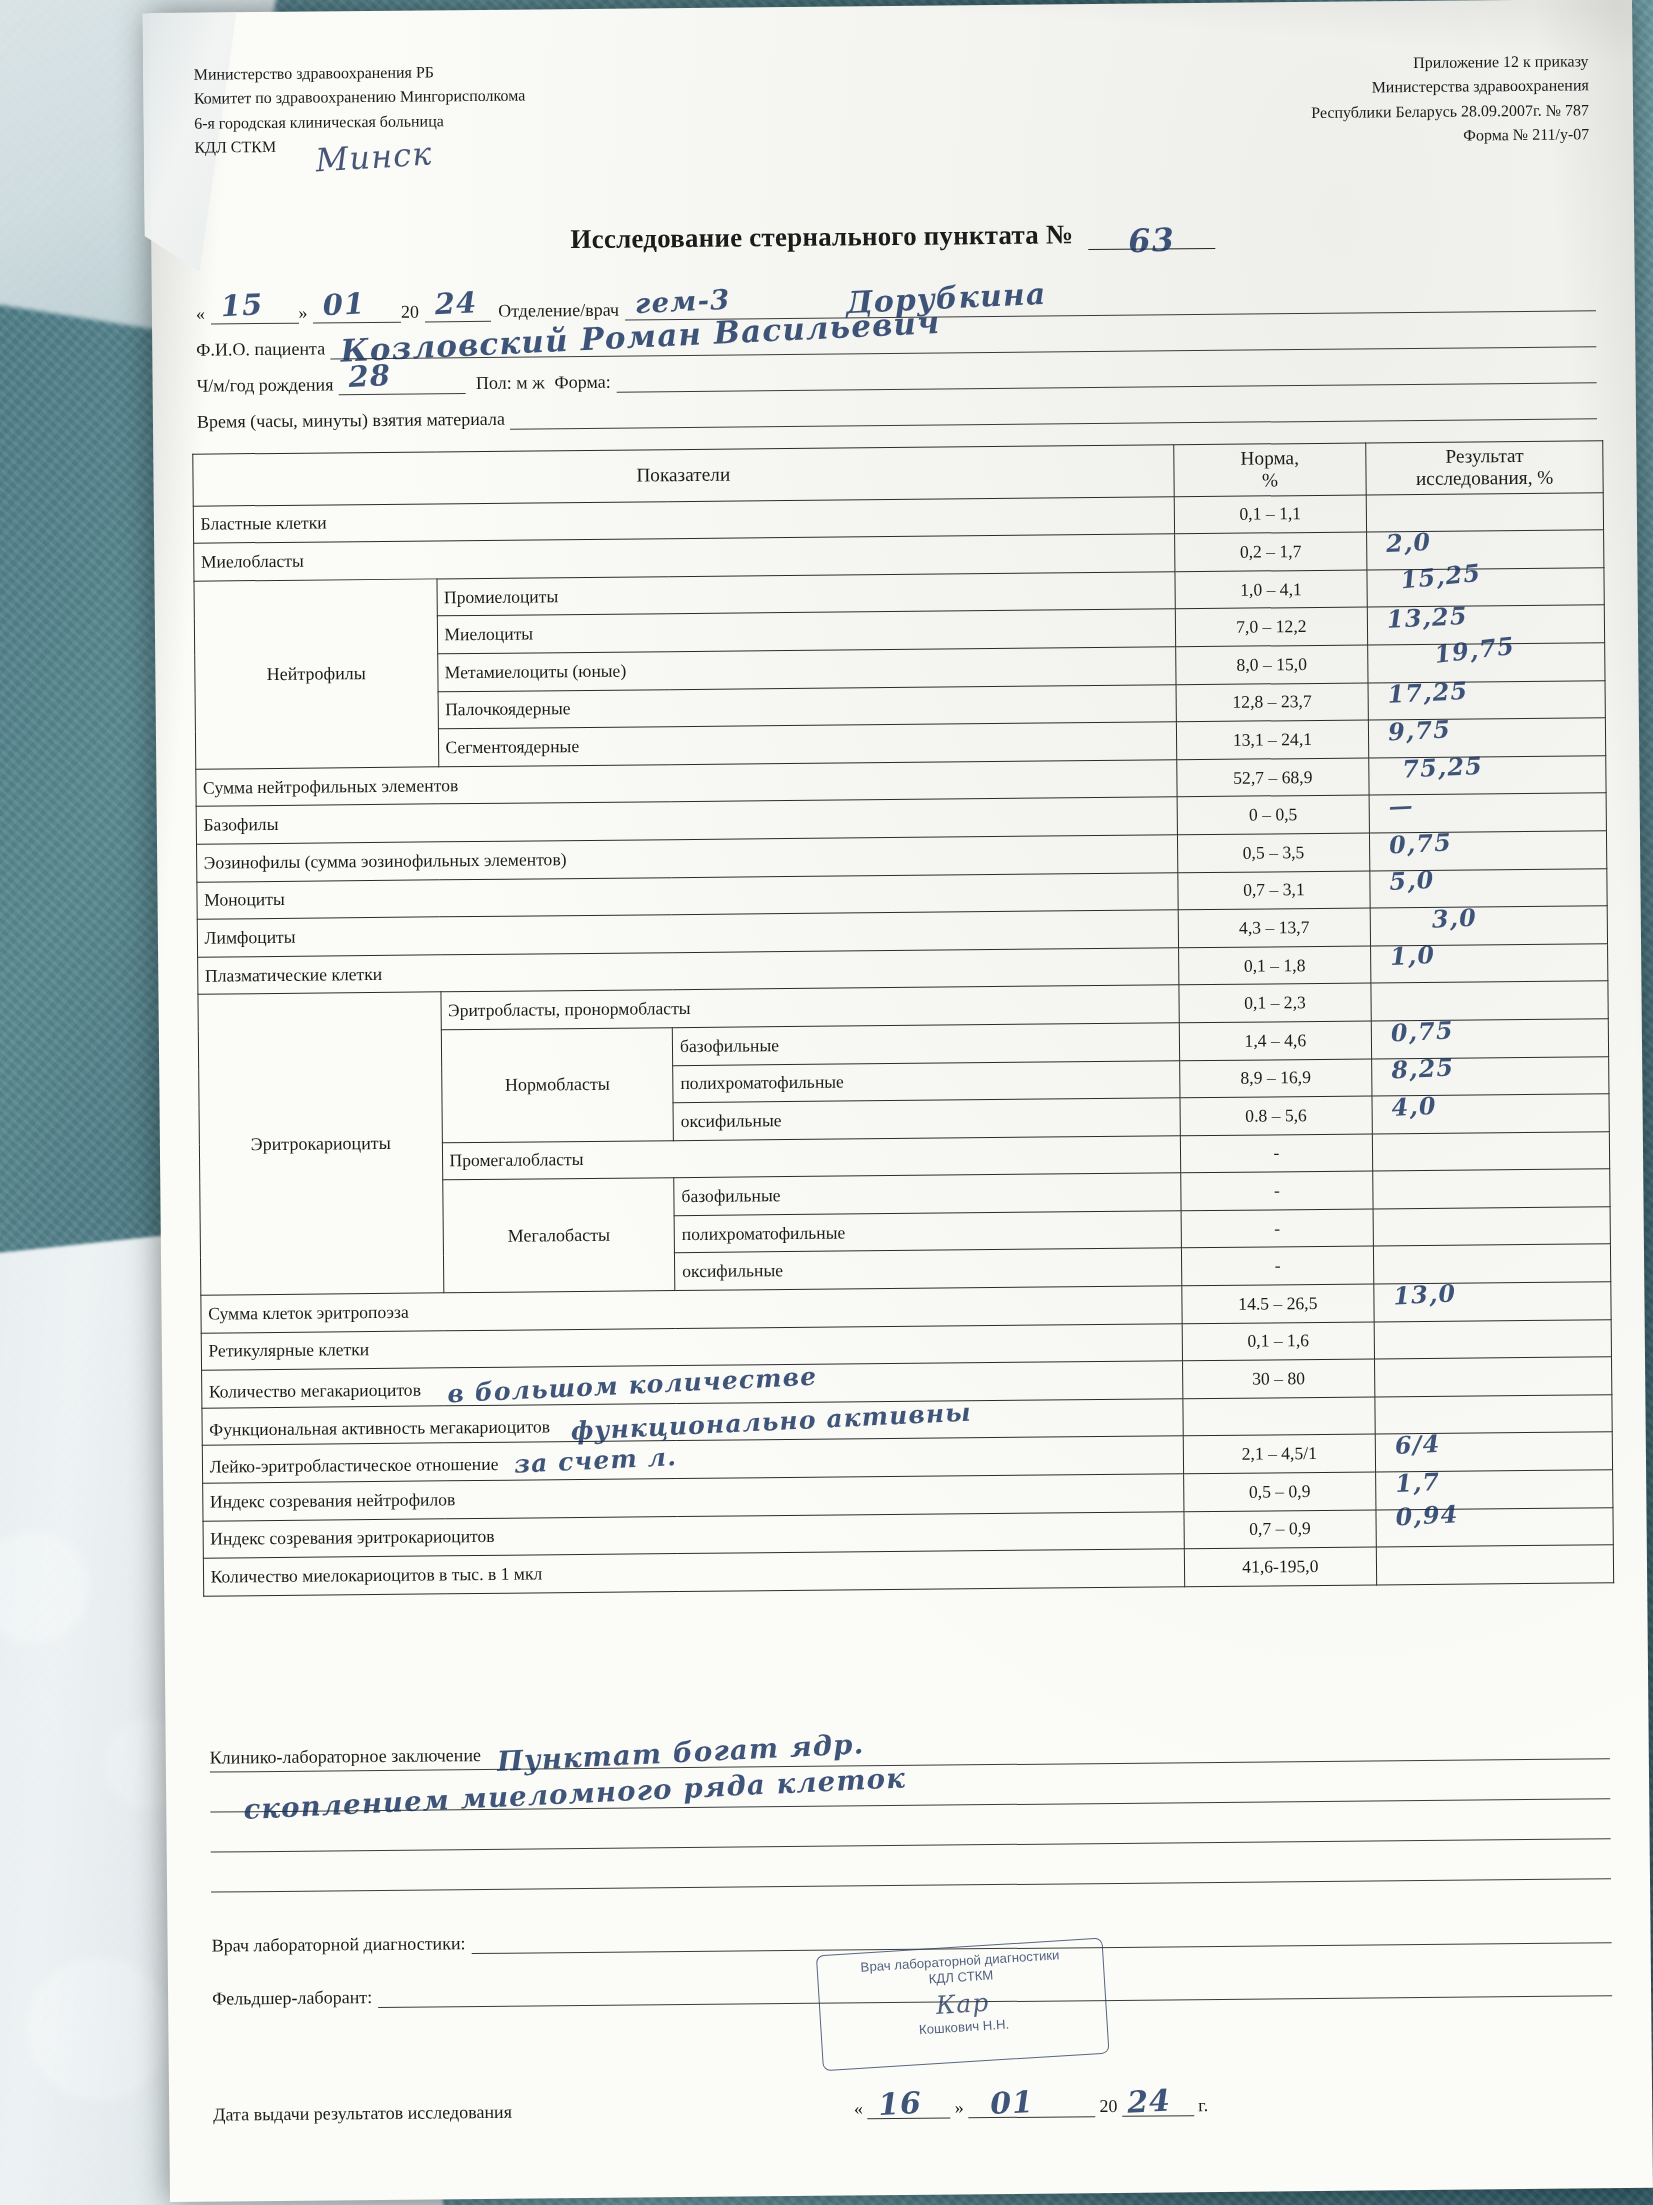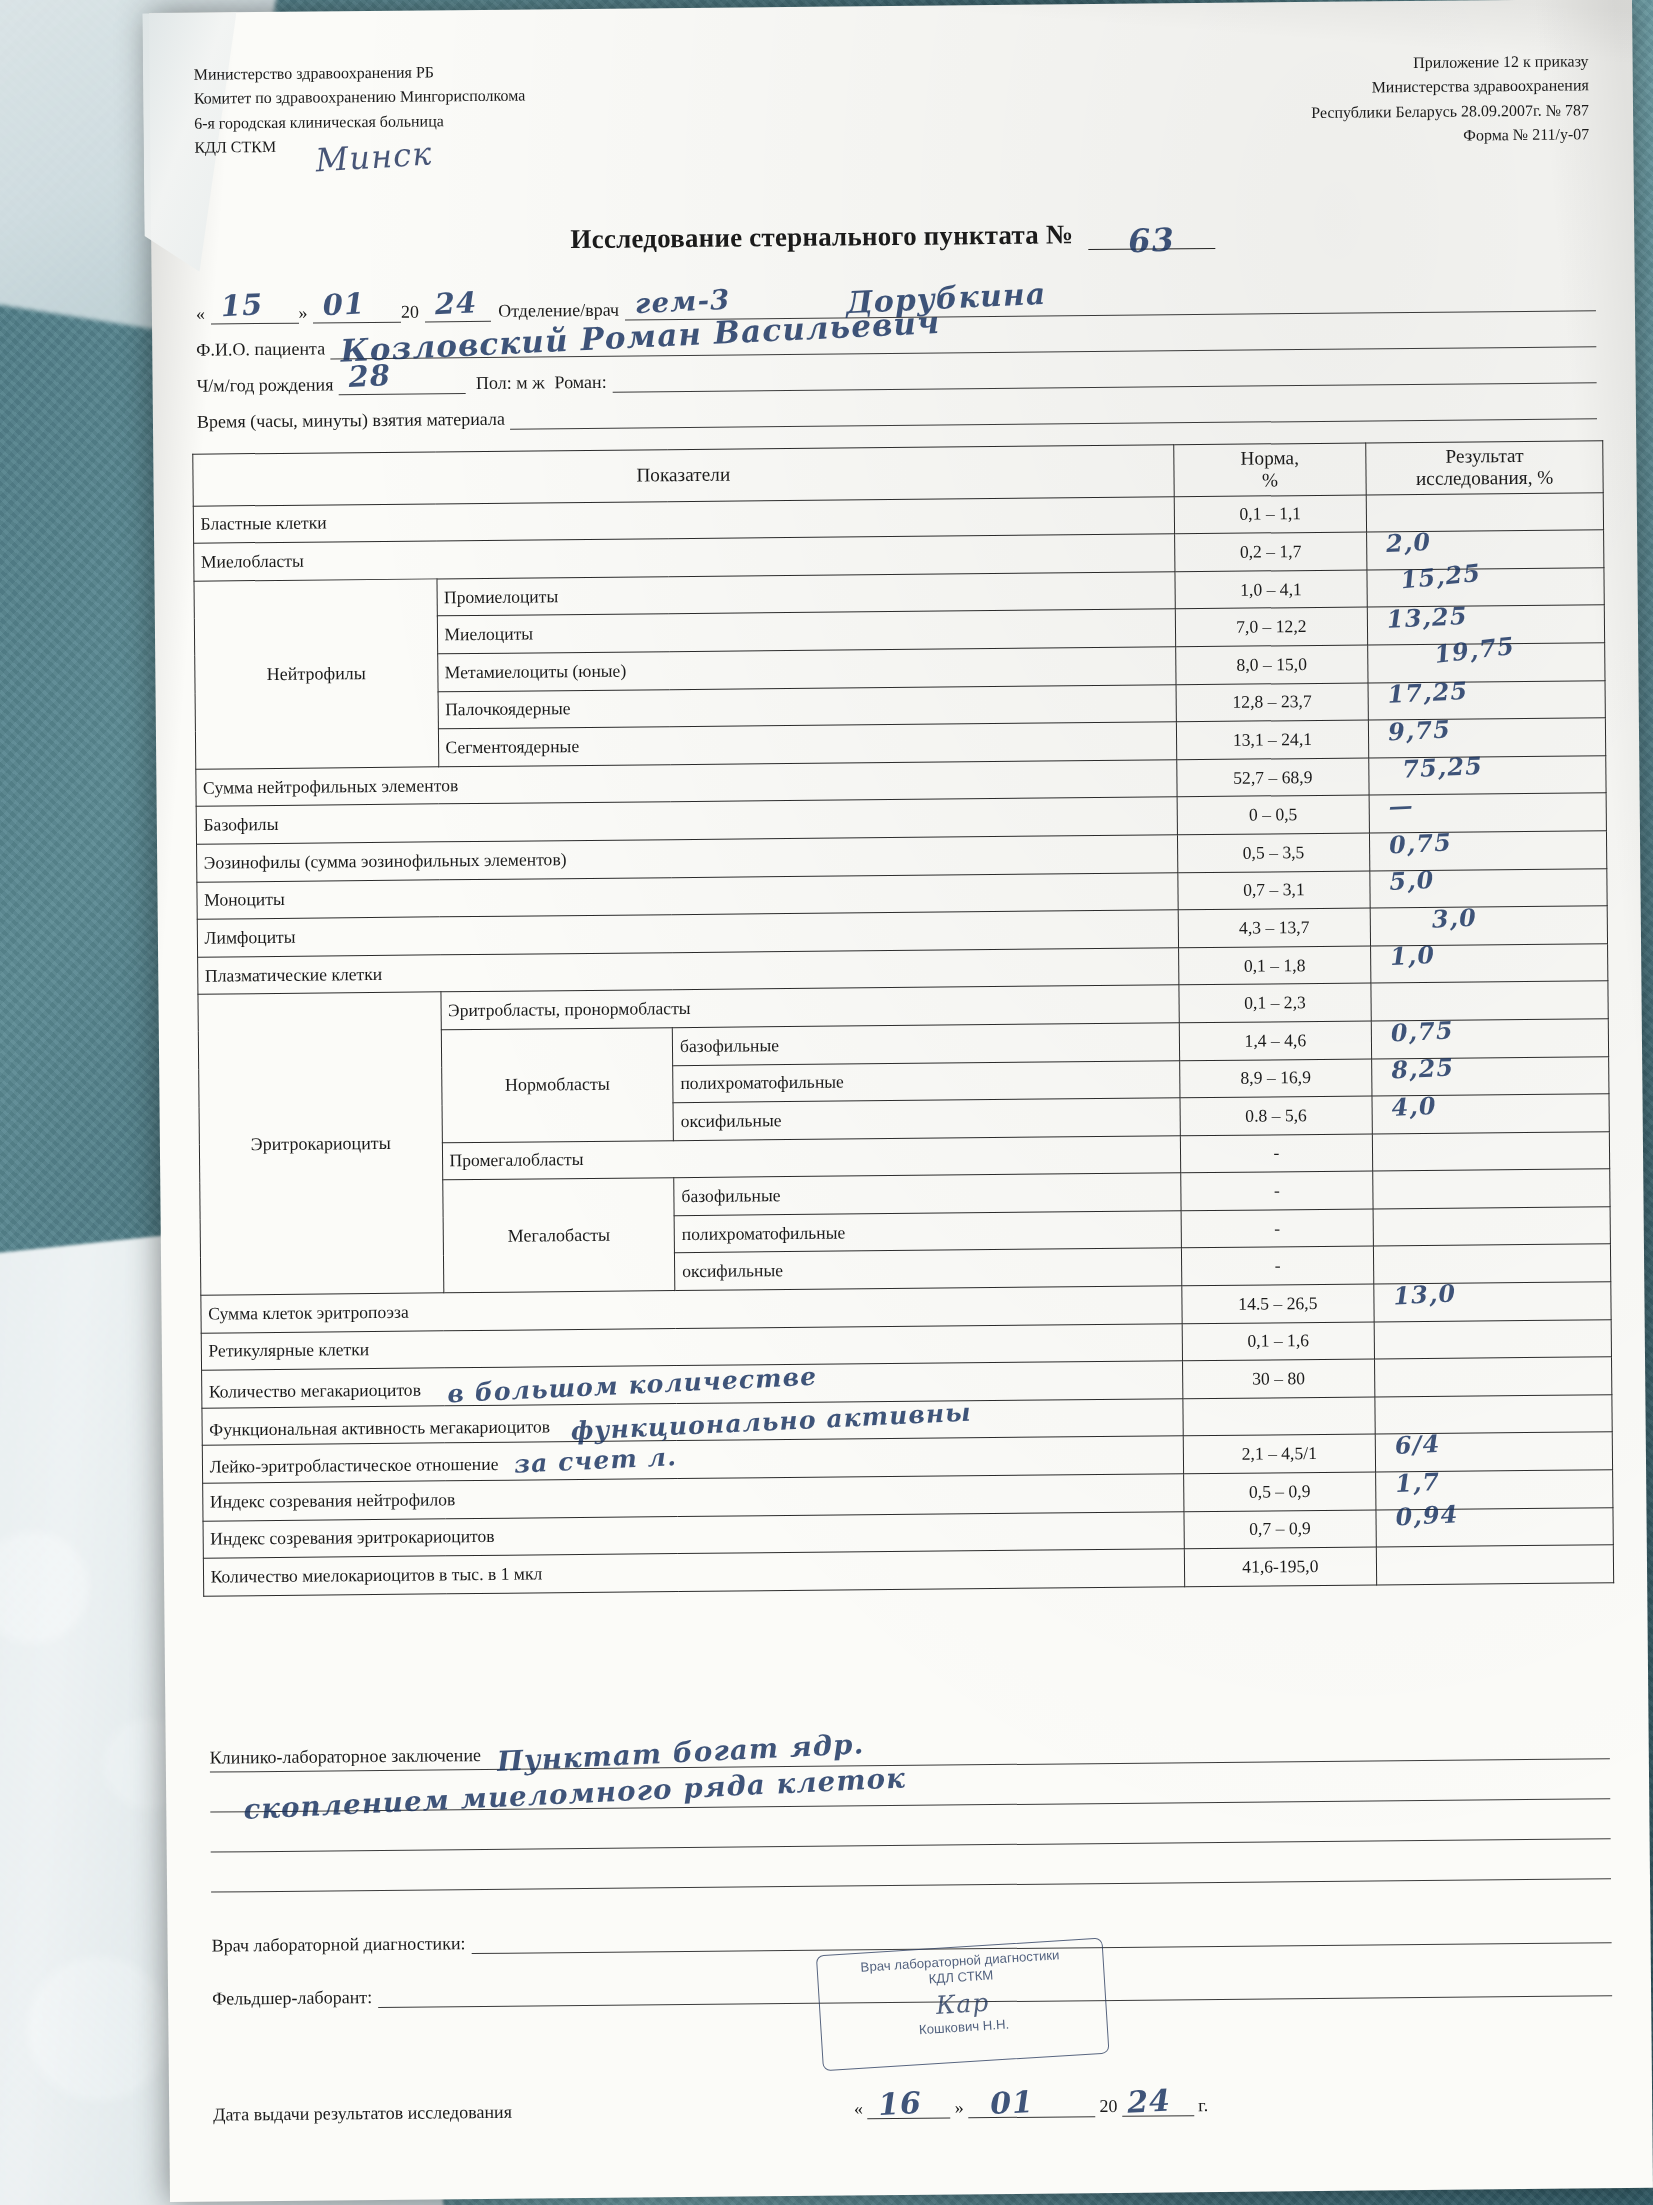--- a/index.html
+++ b/index.html
@@ -349,21 +349,21 @@
           <span class="hw" style="font-size:31px;">Козловский Роман Васильевич</span>
         </span>
       </div>
 
       <div class="row">
         <span class="lbl">Ч/м/год рождения</span>
         <span class="fill short" style="width:127px;">
           <span class="hw" style="font-size:29px;">28</span>
         </span>
         <span class="lbl" style="margin-left:10px;">Пол: м  ж</span>
-        <span class="lbl" style="margin-left:10px;">Роман:</span>
+        <span class="lbl" style="margin-left:10px;">Форма:</span>
         <span class="fill">
           <span class="hw"></span>
         </span>
       </div>
 
       <div class="row">
         <span class="lbl">Время (часы, минуты) взятия материала</span>
         <span class="fill">
           <span class="hw"></span>
         </span>

